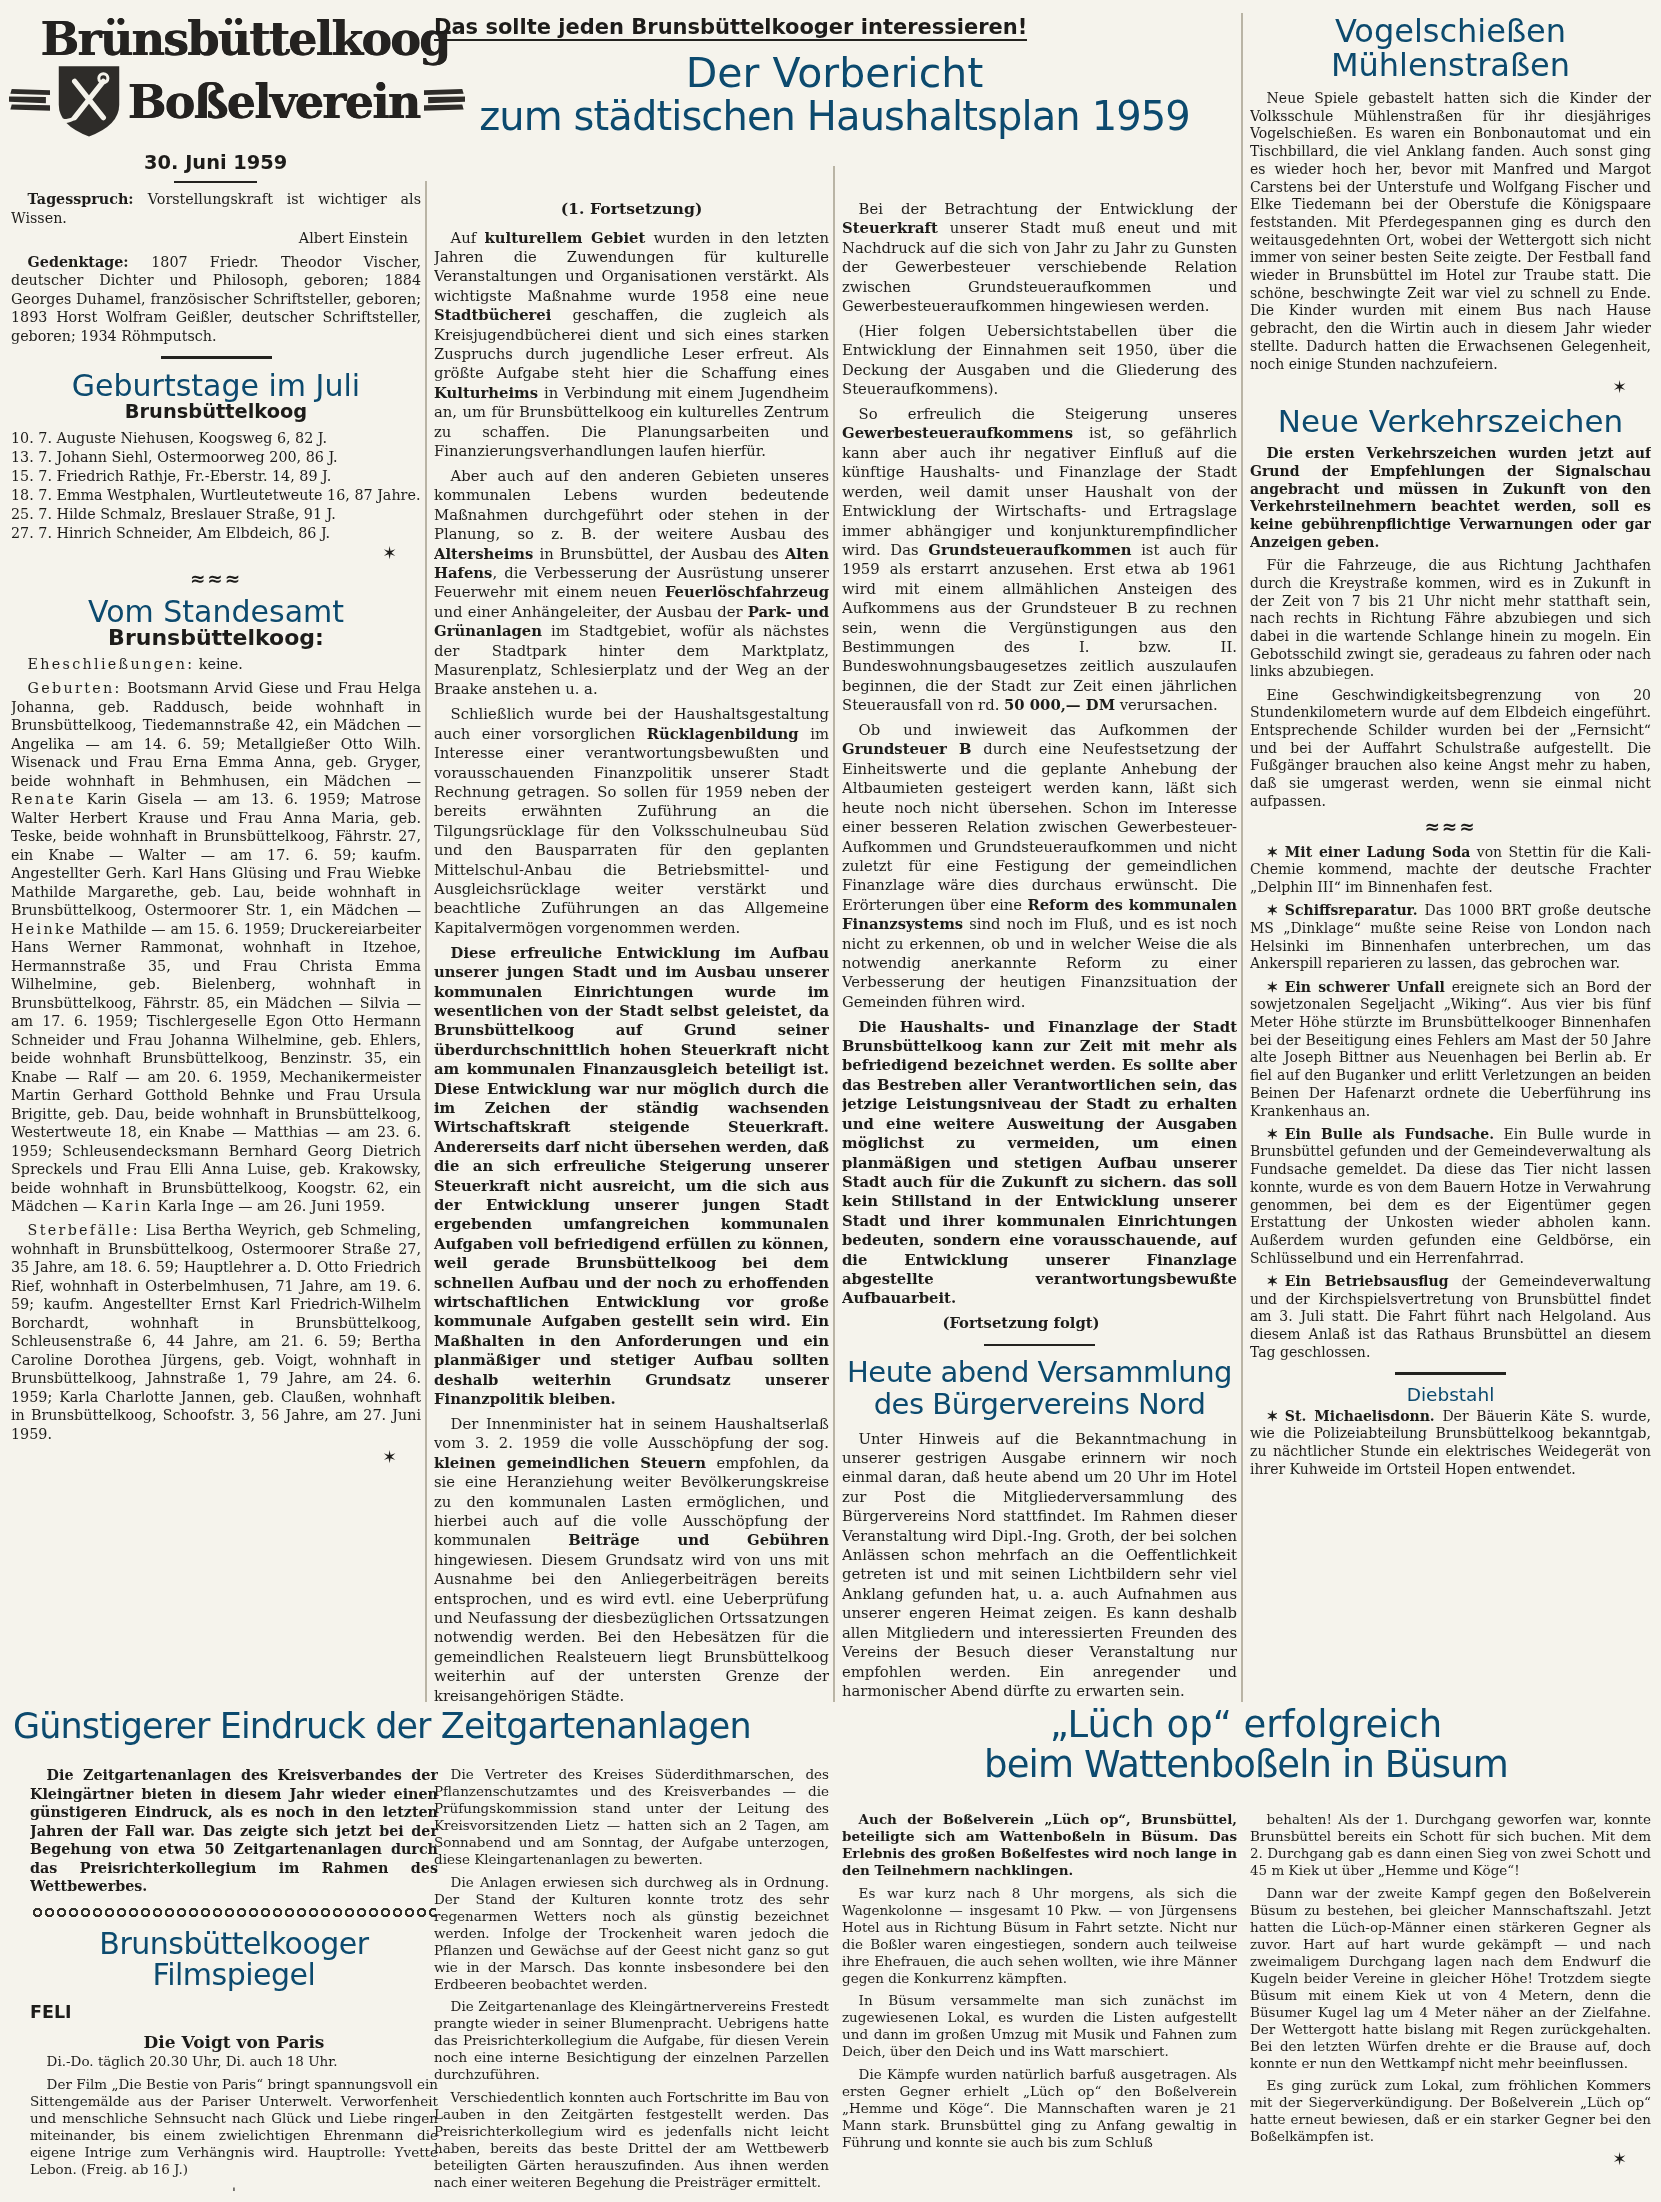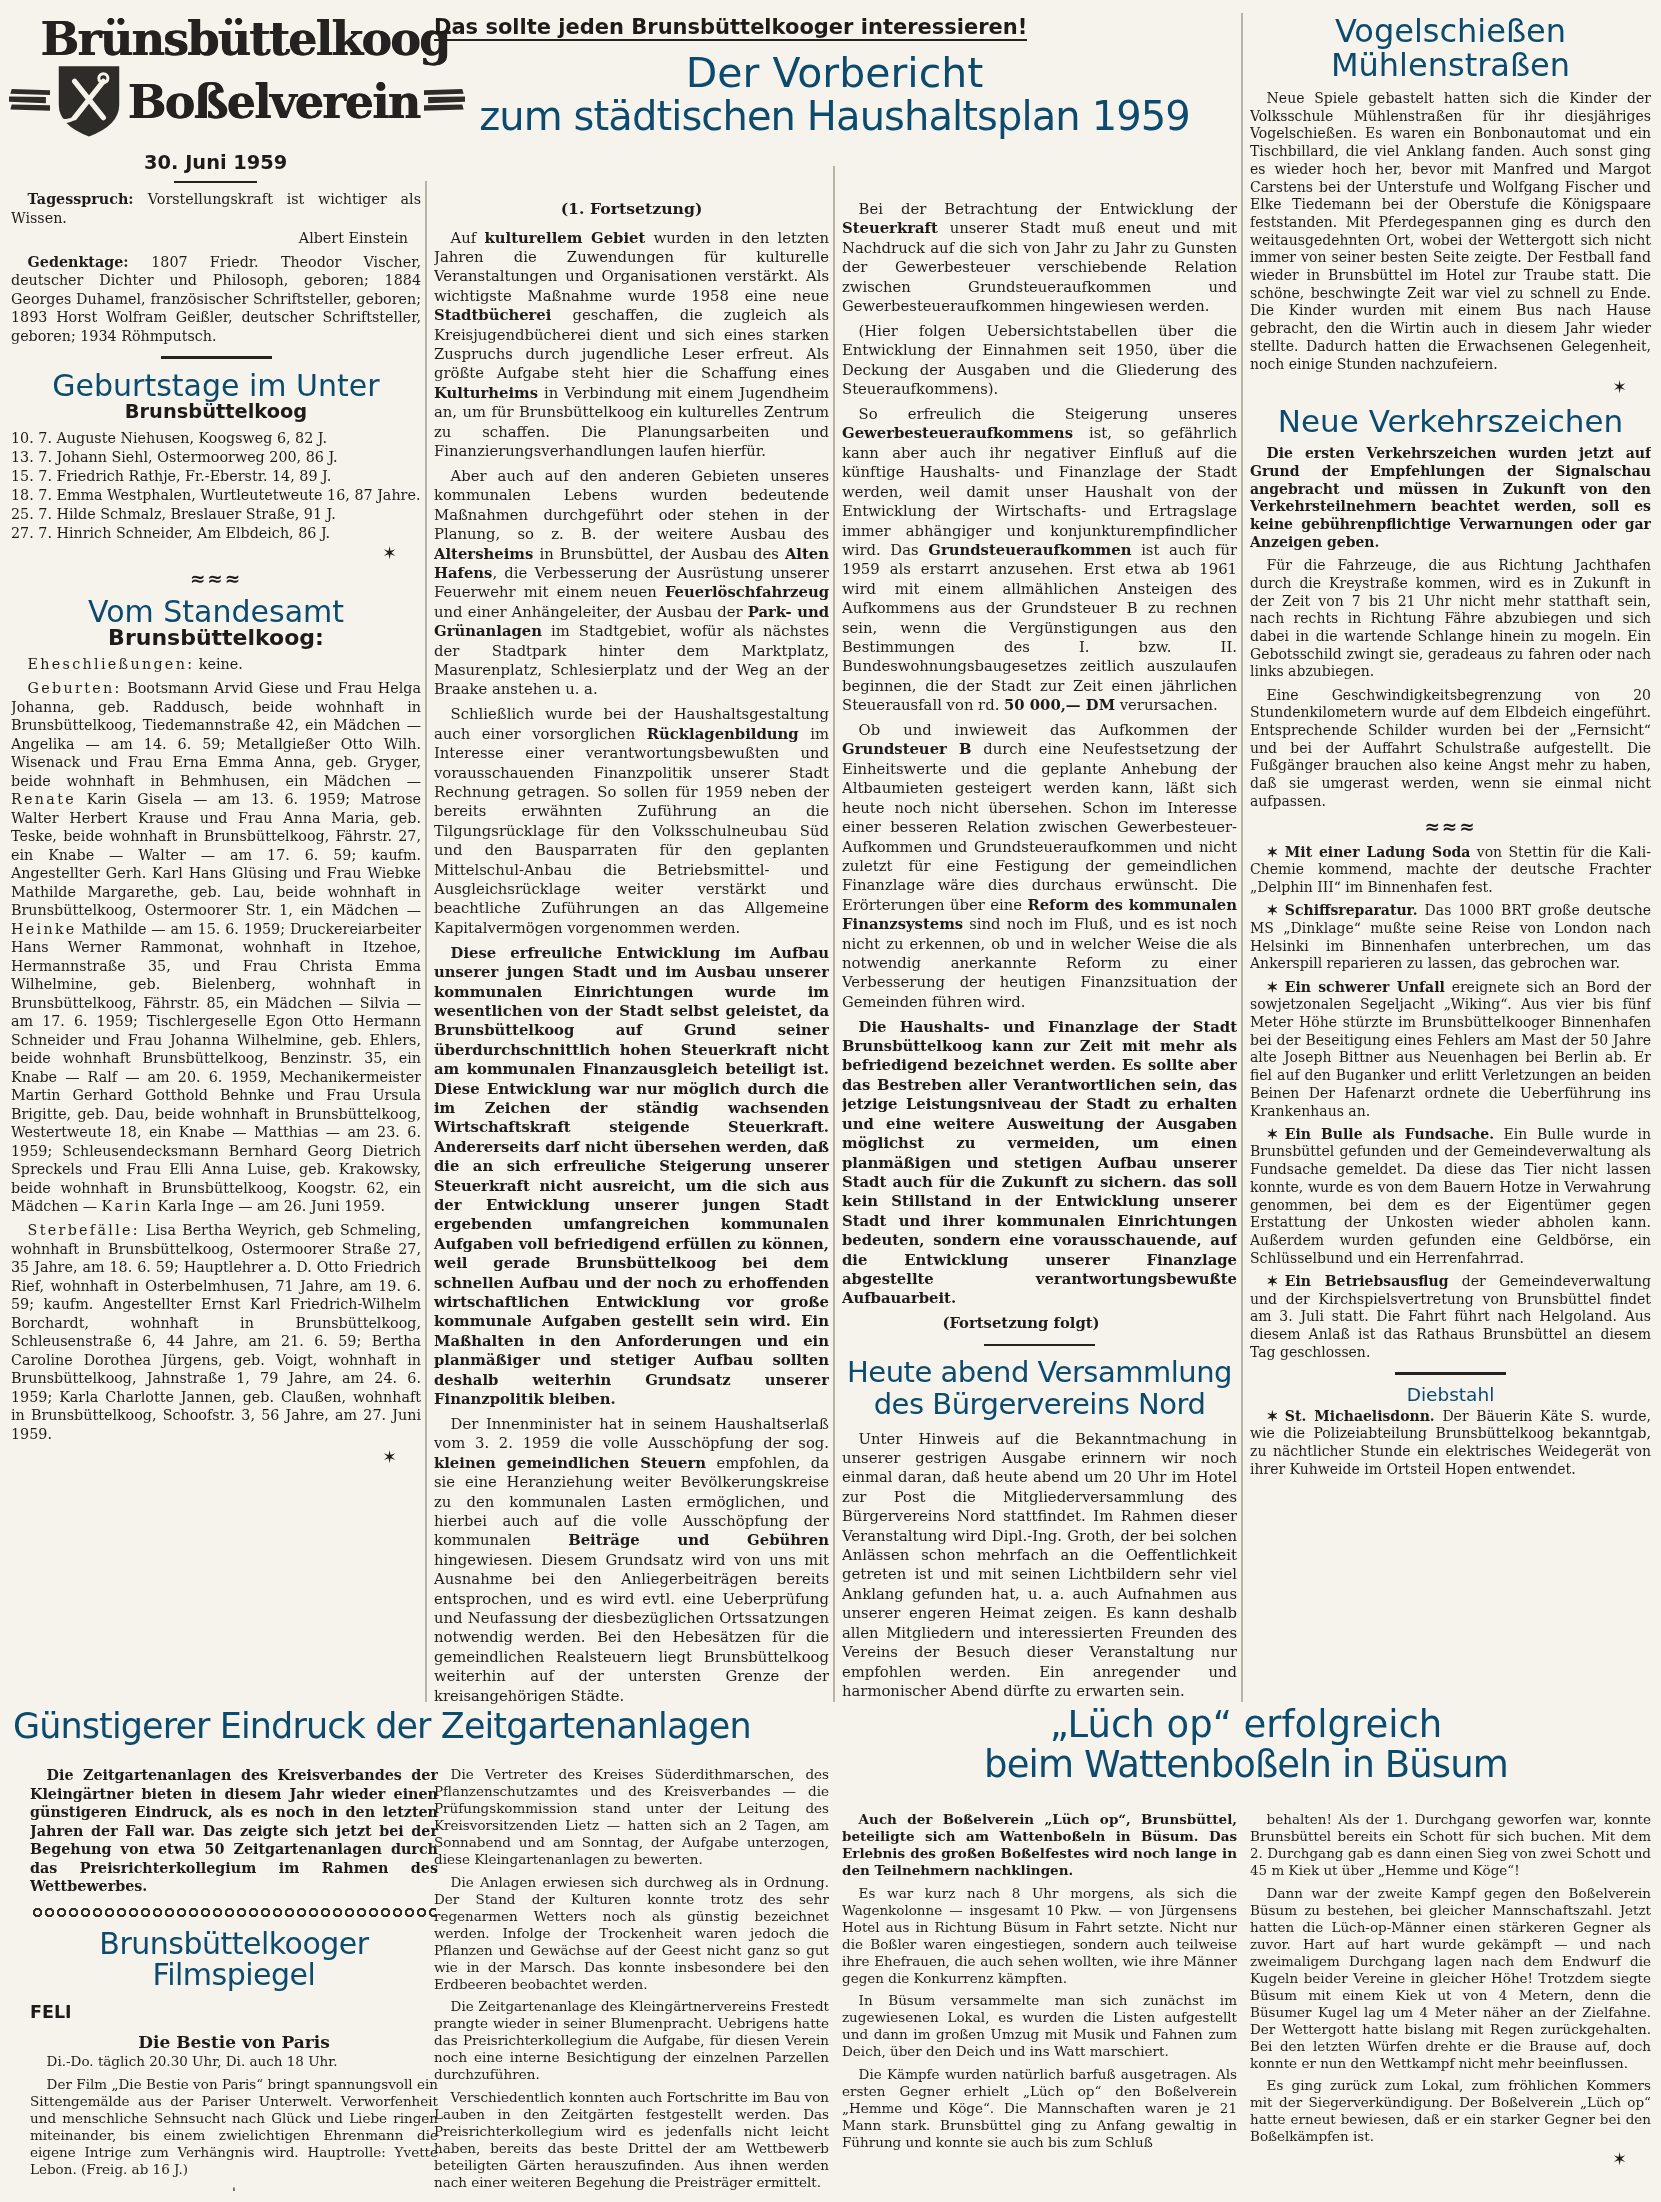--- a/index.html
+++ b/index.html
@@ -96,21 +96,21 @@
     <div class="date">30. Juni 1959</div>
     <div class="hr-small"></div>
   </div>
 
   <div class="block t15" style="left:11px;top:190px;width:410px;height:1510px;">
     <div class="p"><span class="seg-b">Tagesspruch: </span>Vorstellungskraft ist wichtiger als Wissen.</div>
     <div style="text-align:right;padding-right:13px;margin-top:-3.7px;">Albert Einstein</div>
     <div class="p" style="margin-top:5.5px;"><span class="seg-b">Gedenktage: </span>1807 Friedr. Theodor Vischer, deutscher Dichter und Philosoph, geboren; 1884 Georges Duhamel, französischer Schriftsteller, geboren; 1893 Horst Wolfram Geißler, deutscher Schriftsteller, geboren; 1934 Röhmputsch.</div>
     <div class="hr"></div>
 
-    <div class="head-sans sec-head">Geburtstage im Unter</div>
+    <div class="head-sans sec-head">Geburtstage im Juli</div>
     <div class="sec-sub">Brunsbüttelkoog</div>
     <div class="list-item">10. 7. Auguste Niehusen, Koogsweg 6, 82 J.</div>
     <div class="list-item">13. 7. Johann Siehl, Ostermoorweg 200, 86 J.</div>
     <div class="list-item">15. 7. Friedrich Rathje, Fr.-Eberstr. 14, 89 J.</div>
     <div class="list-item">18. 7. Emma Westphalen, Wurtleutetweute 16, 87 Jahre.</div>
     <div class="list-item">25. 7. Hilde Schmalz, Breslauer Straße, 91 J.</div>
     <div class="list-item">27. 7. Hinrich Schneider, Am Elbdeich, 86 J.</div>
     <div class="star-line">✶</div>
     <div class="tilde">≈≈≈</div>
 
@@ -191,21 +191,21 @@
 
   <div class="block" style="left:13px;top:1709px;width:818px;height:48px;">
     <div class="head-sans zg-head">Günstigerer Eindruck der Zeitgartenanlagen</div>
   </div>
 
   <div class="block t15" style="left:30px;top:1766px;width:408px;height:425px;">
     <div class="p"><span class="seg-b">Die Zeitgartenanlagen des Kreisverbandes der Kleingärtner bieten in diesem Jahr wieder einen günstigeren Eindruck, als es noch in den letzten Jahren der Fall war. Das zeigte sich jetzt bei der Begehung von etwa 50 Zeitgartenanlagen durch das Preisrichterkollegium im Rahmen des Wettbewerbes.</span></div>
     <div class="chain"></div>
     <div class="head-sans fs-head">Brunsbüttelkooger Filmspiegel</div>
     <div class="feli">FELI</div>
-    <div class="film-title">Die Bestie von Paris</div>
+    <div class="film-title">Die Voigt von Paris</div>
     <div class="p t14">Di.-Do. täglich 20.30 Uhr, Di. auch 18 Uhr.</div>
     <div class="p t14">Der Film „Die Bestie von Paris“ bringt spannungsvoll ein Sittengemälde aus der Pariser Unterwelt. Verworfenheit und menschliche Sehnsucht nach Glück und Liebe ringen miteinander, bis einem zwielichtigen Ehrenmann die eigene Intrige zum Verhängnis wird. Hauptrolle: Yvette Lebon. (Freig. ab 16 J.)</div>
     <div class="plus-orn">+</div>
 
   </div>
 
   <div class="block t14" style="left:434px;top:1766px;width:395px;height:425px;">
     <div class="p">Die Vertreter des Kreises Süderdithmarschen, des Pflanzenschutzamtes und des Kreisverbandes — die Prüfungskommission stand unter der Leitung des Kreisvorsitzenden Lietz — hatten sich an 2 Tagen, am Sonnabend und am Sonntag, der Aufgabe unterzogen, diese Kleingartenanlagen zu bewerten.</div>
     <div class="p">Die Anlagen erwiesen sich durchweg als in Ordnung. Der Stand der Kulturen konnte trotz des sehr regenarmen Wetters noch als günstig bezeichnet werden. Infolge der Trockenheit waren jedoch die Pflanzen und Gewächse auf der Geest nicht ganz so gut wie in der Marsch. Das konnte insbesondere bei den Erdbeeren beobachtet werden.</div>
     <div class="p">Die Zeitgartenanlage des Kleingärtnervereins Frestedt prangte wieder in seiner Blumenpracht. Uebrigens hatte das Preisrichterkollegium die Aufgabe, für diesen Verein noch eine interne Besichtigung der einzelnen Parzellen durchzuführen.</div>

